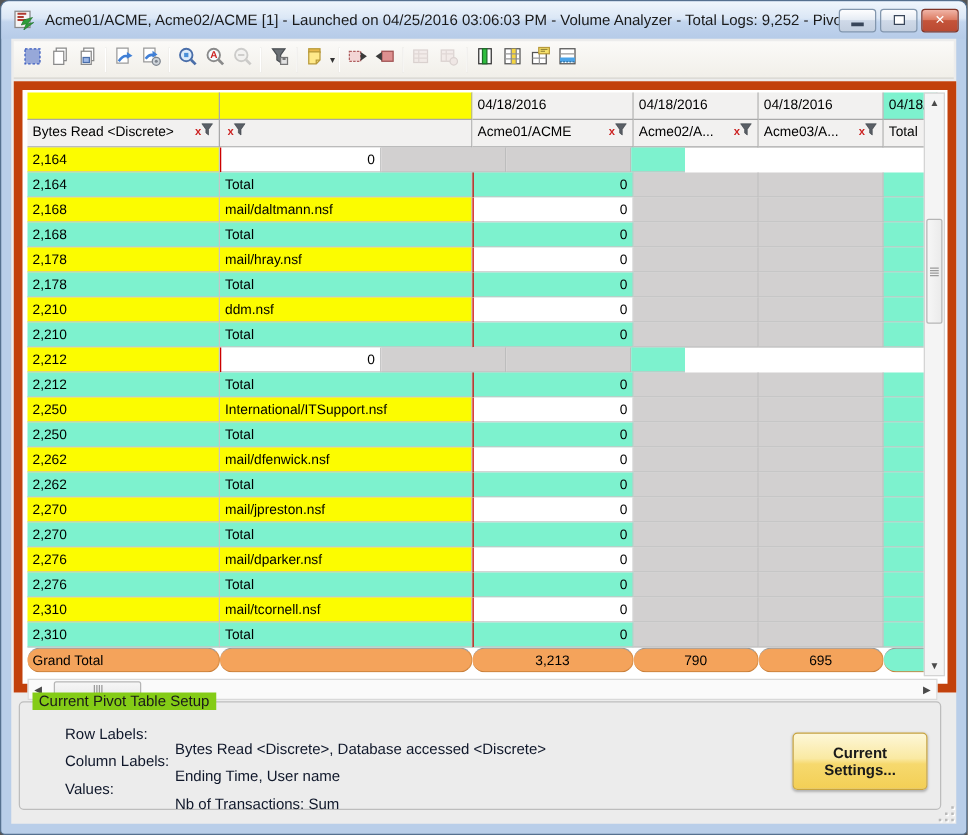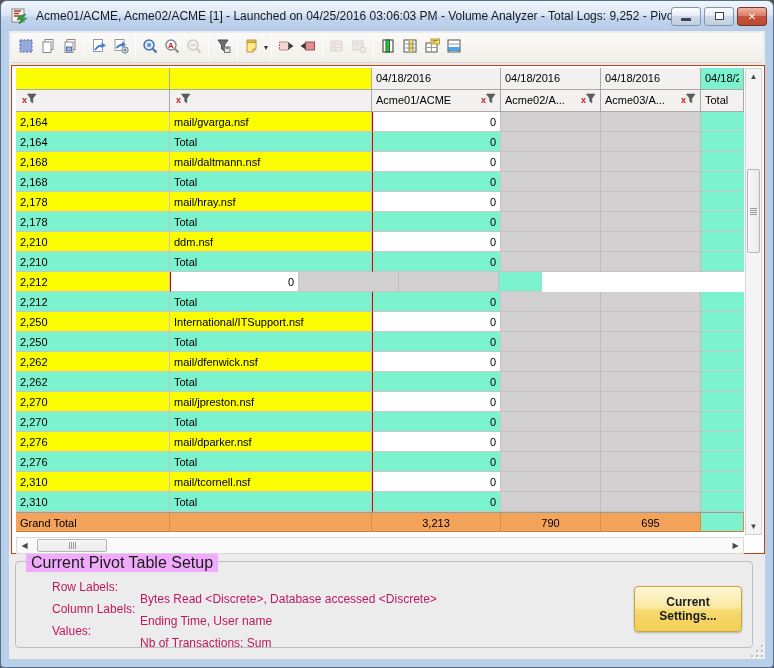--- a/index.html
+++ b/index.html
@@ -48,21 +48,21 @@
   .tbsep{width:1px;height:20px;background:#cfccc4;border-right:1px solid #fff;margin:0 3px;}
   .tbbtn{
     width:22px;height:22px;display:flex;align-items:center;justify-content:center;
     border:1px solid transparent;border-radius:2px;
   }
   .tbbtn.disabled{opacity:.45;}
   .tbcaret{font-size:8px;color:#333;margin-left:1px;}
   
   .tablewrap{
     position:absolute;top:34px;left:2px;width:754px;height:489px;
-    background:#fff;border:1px solid #c2410c;
+    background:#fff;border:7px solid #c2410c;
   }
   .grid{position:absolute;left:4px;top:2px;width:728px;}
   .trow{display:flex;width:728px;}
   .cell{
     position:relative;flex:0 0 auto;overflow:hidden;white-space:nowrap;
     font-size:11px;color:#000;padding:0 4px 0 4px;line-height:20px;
     border-right:1px solid #c6c6c6;border-bottom:1px solid #c6c6c6;
   }
   .c0{width:154px;} .c1{width:202px;} .c2{width:129px;} .c3{width:100px;}
   .c4{width:100px;} .c5{width:43px;border-right:none;}
@@ -74,21 +74,21 @@
   .hrow .lbl{flex:1;overflow:hidden;white-space:nowrap;}
   .yellowcell{background:var(--yellow) !important;}
   .aquacell{background:var(--aqua) !important;}
   .graycell{background:var(--graycell) !important;border-right-color:#bdbdbd;border-bottom-color:#c2c2c2;}
   .drow .cell{height:20px;}
   .drow .num{text-align:right;}
   .redline{border-left:1px solid var(--redline);}
   .whitecell{background:#fff;}
   .gtrow .cell{
     height:20px;background:var(--orange);
-    border-right:1px solid #db8f46;border-bottom:1px solid #c87f3a;border-top:1px solid #9a9a9a;
+    border-right:1px solid #db8f46;border-bottom:1px solid #c87f3a;border-top:1px solid #9a9a9a;border-radius:10px;
   }
   .gtrow .num{text-align:center;}
   .filtericon{flex:0 0 auto;margin-left:2px;}
   
   .vscroll{
     position:absolute;right:2px;top:2px;width:17px;height:467px;
     background:#f4f4f4;border:1px solid #d4d4d4;
   }
   .hscroll{
     position:absolute;left:4px;top:471px;width:728px;height:17px;
@@ -111,24 +111,24 @@
   .gripv{display:flex;flex-direction:column;gap:1px;}
   .gripv i{display:block;width:7px;height:1px;background:#9a9a9a;}
   .griph{display:flex;gap:1px;}
   .griph i{display:block;width:1px;height:7px;background:#9a9a9a;}
   
   .groupbox{
     position:absolute;top:530px;left:6px;width:738px;height:87px;
     border:1px solid #bdbdbd;border-radius:4px;
   }
   .grouplegend{
-    position:absolute;top:-8px;left:10px;background:#f0abfc;padding:0 5px;
-    font-size:16px;color:#1a1a1a;
-  }
-  .fieldline{position:absolute;left:36px;font-size:12px;color:#be185d;display:flex;}
+    position:absolute;top:-8px;left:10px;background:#84cc16;padding:0 5px;
+    font-size:12px;color:#1a1a1a;
+  }
+  .fieldline{position:absolute;left:36px;font-size:12px;color:#0f172a;display:flex;}
   .fieldline .flabel{width:88px;flex:0 0 auto;}
   .fieldline .fvalue{white-space:nowrap;margin-top:12px;}
   .settings-btn{
     position:absolute;right:10px;top:24px;width:108px;height:46px;
     background:linear-gradient(#fdf7d8,#fae9a2 45%,#f6d96e 55%,#f3cf55);
     border:1px solid #c9a43d;border-radius:4px;
     font-family:"Liberation Sans",sans-serif;font-size:12px;font-weight:bold;color:#1a1a1a;
     box-shadow:0 1px 2px rgba(0,0,0,.25);
   }
   .resize-grip{position:absolute;right:2px;bottom:2px;width:13px;height:13px;}
@@ -313,20 +313,21 @@
           <div class="cell c4">
               <span class="lbl">04/18/2016</span>
             </div>
           <div class="cell c5 aquacell">
               <span class="lbl">04/18/2016</span>
             </div>
         </div>
 
         <div class="trow hrow" id="colheader-row">
             <div class="cell c0">
+              <span class="lbl">Bytes Read &lt;Discrete&gt;</span>
               <span class="filtericon"><svg width="15" height="11" viewBox="0 0 15 11">
                   <text x="0" y="10" font-size="9" font-weight="bold" fill="#cc2222" font-family="sans-serif">x</text>
                   <path d="M5.5 1 H14 L10.8 5.5 V10 L8.7 8.3 V5.5 Z" fill="#5a5f66" stroke="#3c4046" stroke-width=".5"></path>
                 </svg></span>
             </div>
             <div class="cell c1">
               <span class="filtericon"><svg width="15" height="11" viewBox="0 0 15 11">
                   <text x="0" y="10" font-size="9" font-weight="bold" fill="#cc2222" font-family="sans-serif">x</text>
                   <path d="M5.5 1 H14 L10.8 5.5 V10 L8.7 8.3 V5.5 Z" fill="#5a5f66" stroke="#3c4046" stroke-width=".5"></path>
                 </svg></span>
@@ -353,21 +354,20 @@
                 </svg></span>
             </div>
             <div class="cell c5">
               <span class="lbl">Total</span>
             </div>
           </div>
 
         <div id="rows-container">
             <div class="trow drow">
               <div class="cell c0 yellowcell">2,164</div>
-              <div class="cell c1 yellowcell">mail/gvarga.nsf</div>
               <div class="cell c2 num whitecell redline">0</div>
               <div class="cell c3 graycell"></div>
               <div class="cell c4 graycell"></div>
               <div class="cell c5 aquacell"></div>
             </div>
             <div class="trow drow">
               <div class="cell c0 aquacell">2,164</div>
               <div class="cell c1 aquacell">Total</div>
               <div class="cell c2 num aquacell redline">0</div>
               <div class="cell c3 graycell"></div>

